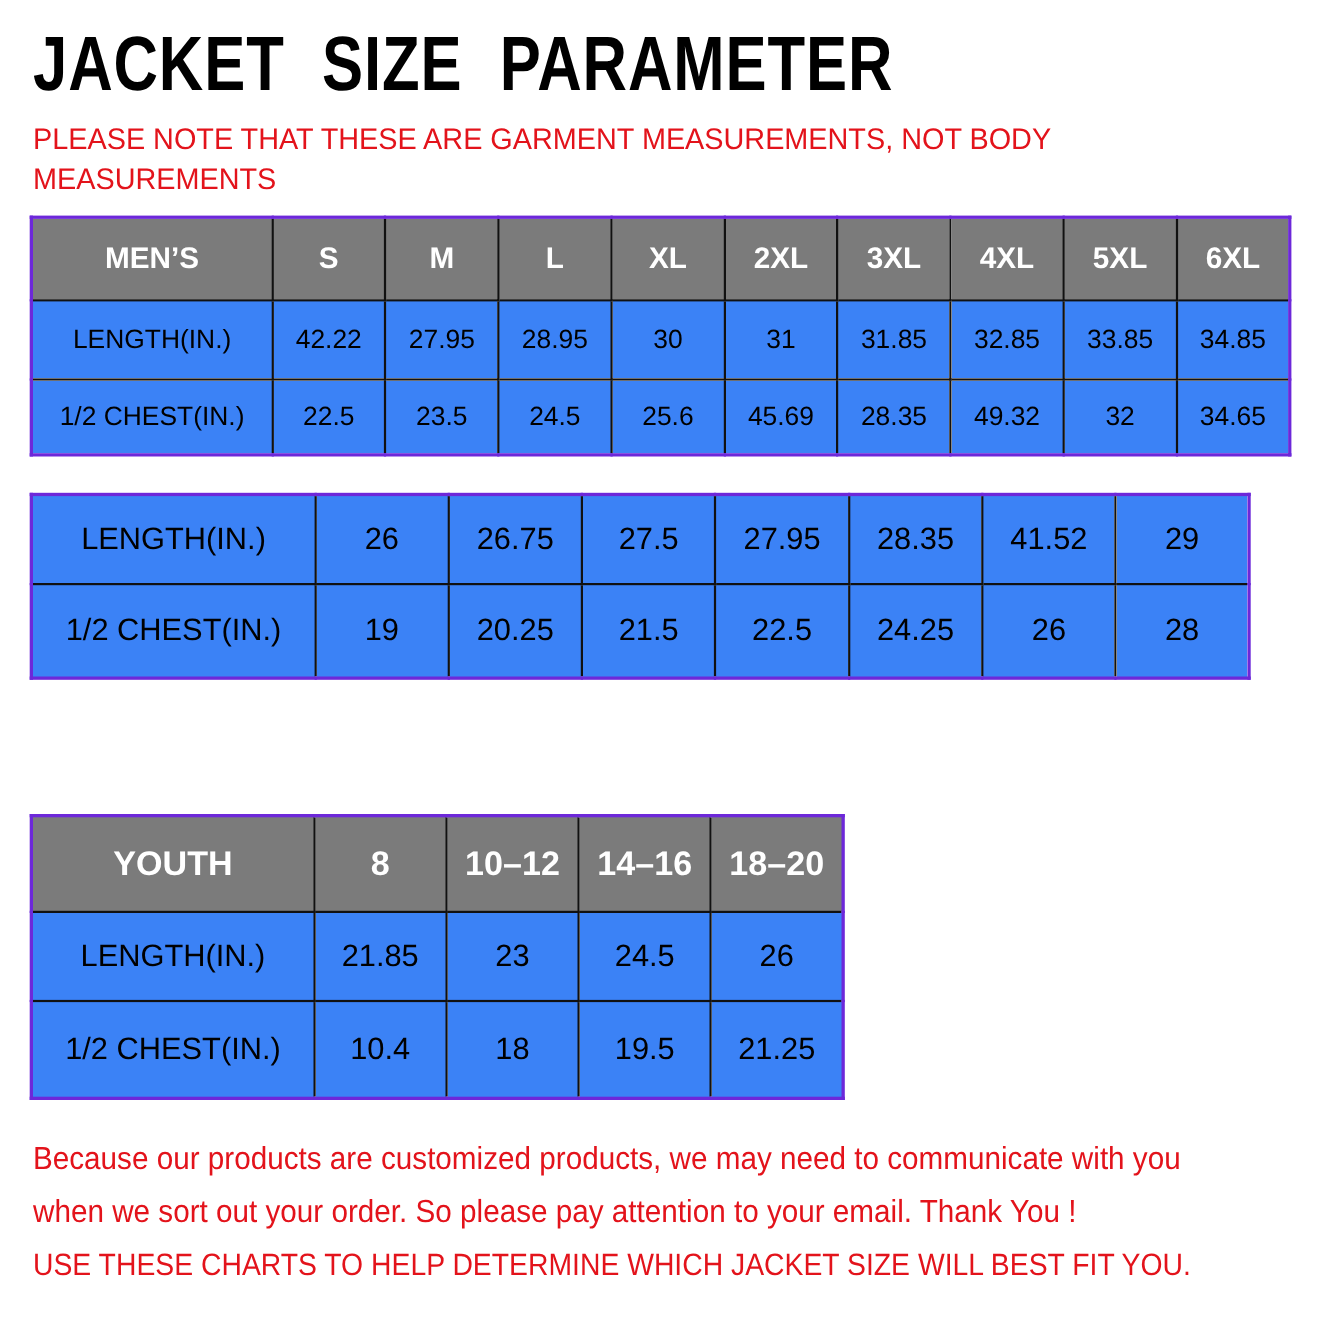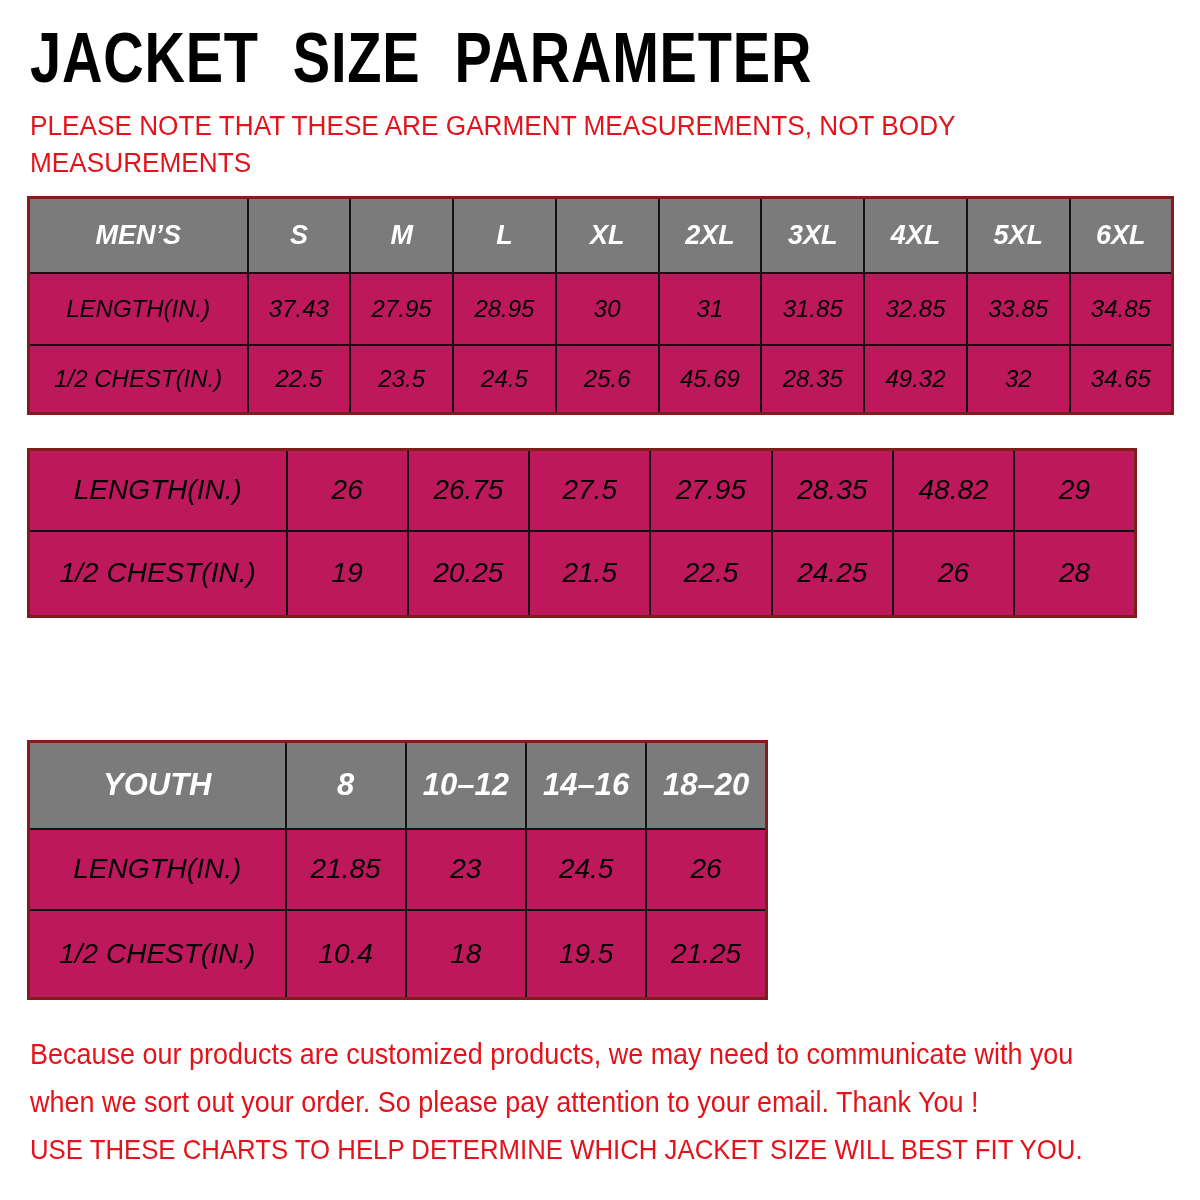--- a/index.html
+++ b/index.html
@@ -24,31 +24,30 @@
   .note {
     position:absolute; left:30px; top:108px;
     color:#e3131b; font-size:27px; font-weight:400;
     line-height:37px; letter-spacing:0px;
     transform:scaleX(0.97); transform-origin:left top;
   }
 
   
   table.size-table {
     position:absolute; border-collapse:collapse; table-layout:fixed;
-    border:3px solid #7f1d1d;
-    font-style:italic;
+    border:3px solid #6d28d9;
   }
   table.size-table td, table.size-table th {
     border:2px solid #111; text-align:center; vertical-align:middle;
     padding:0; overflow:hidden; white-space:nowrap;
   }
   table.size-table th {
     background:#7b7b7b; color:#ffffff; font-weight:700;
   }
-  table.size-table td { background:#be185d; color:#000; font-weight:400; }
+  table.size-table td { background:#3b82f6; color:#000; font-weight:400; }
 
   #mens-table   { left:27px; top:196px; width:1147px; }
   #mens-table tr.hdr   { height:75px; }
   #mens-table tr.row-1 { height:72px; }
   #mens-table tr.row-2 { height:69px; }
   #mens-table th { font-size:27px; }
   #mens-table td { font-size:24px; }
 
   #womens-table { left:27px; top:448px; width:1110px; }
   #womens-table tr.hdr   { height:88px; }
@@ -111,21 +110,21 @@
         <th>L</th>
         <th>XL</th>
         <th>2XL</th>
         <th>3XL</th>
         <th>4XL</th>
         <th>5XL</th>
         <th>6XL</th>
       </tr>
       <tr class="row-1">
         <td>LENGTH(IN.)</td>
-        <td>37.43</td>
+        <td>42.22</td>
         <td>27.95</td>
         <td>28.95</td>
         <td>30</td>
         <td>31</td>
         <td>31.85</td>
         <td>32.85</td>
         <td>33.85</td>
         <td>34.85</td>
       </tr>
       <tr class="row-2">
@@ -155,21 +154,21 @@
         <col>
     </colgroup>
     <tbody>
       <tr class="row-1">
         <td>LENGTH(IN.)</td>
         <td>26</td>
         <td>26.75</td>
         <td>27.5</td>
         <td>27.95</td>
         <td>28.35</td>
-        <td>48.82</td>
+        <td>41.52</td>
         <td>29</td>
       </tr>
       <tr class="row-2">
         <td>1/2 CHEST(IN.)</td>
         <td>19</td>
         <td>20.25</td>
         <td>21.5</td>
         <td>22.5</td>
         <td>24.25</td>
         <td>26</td>

